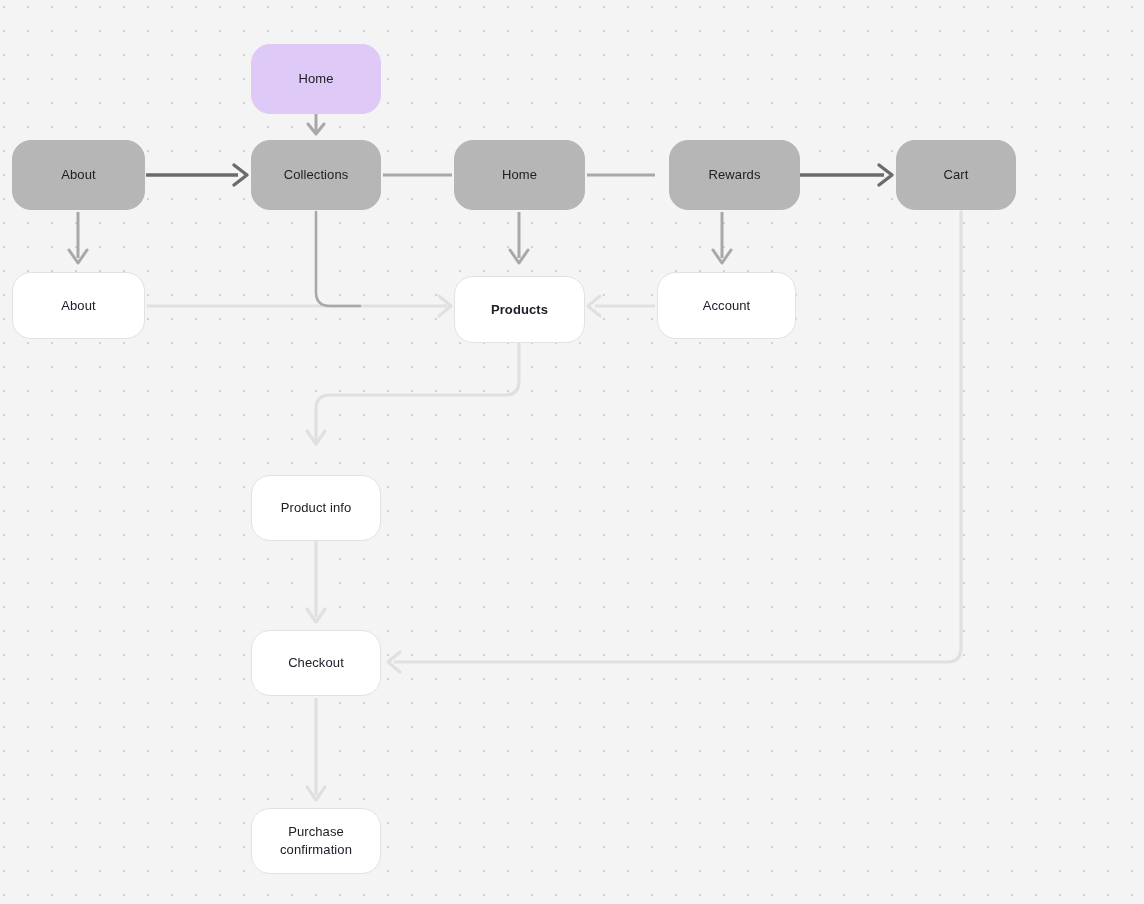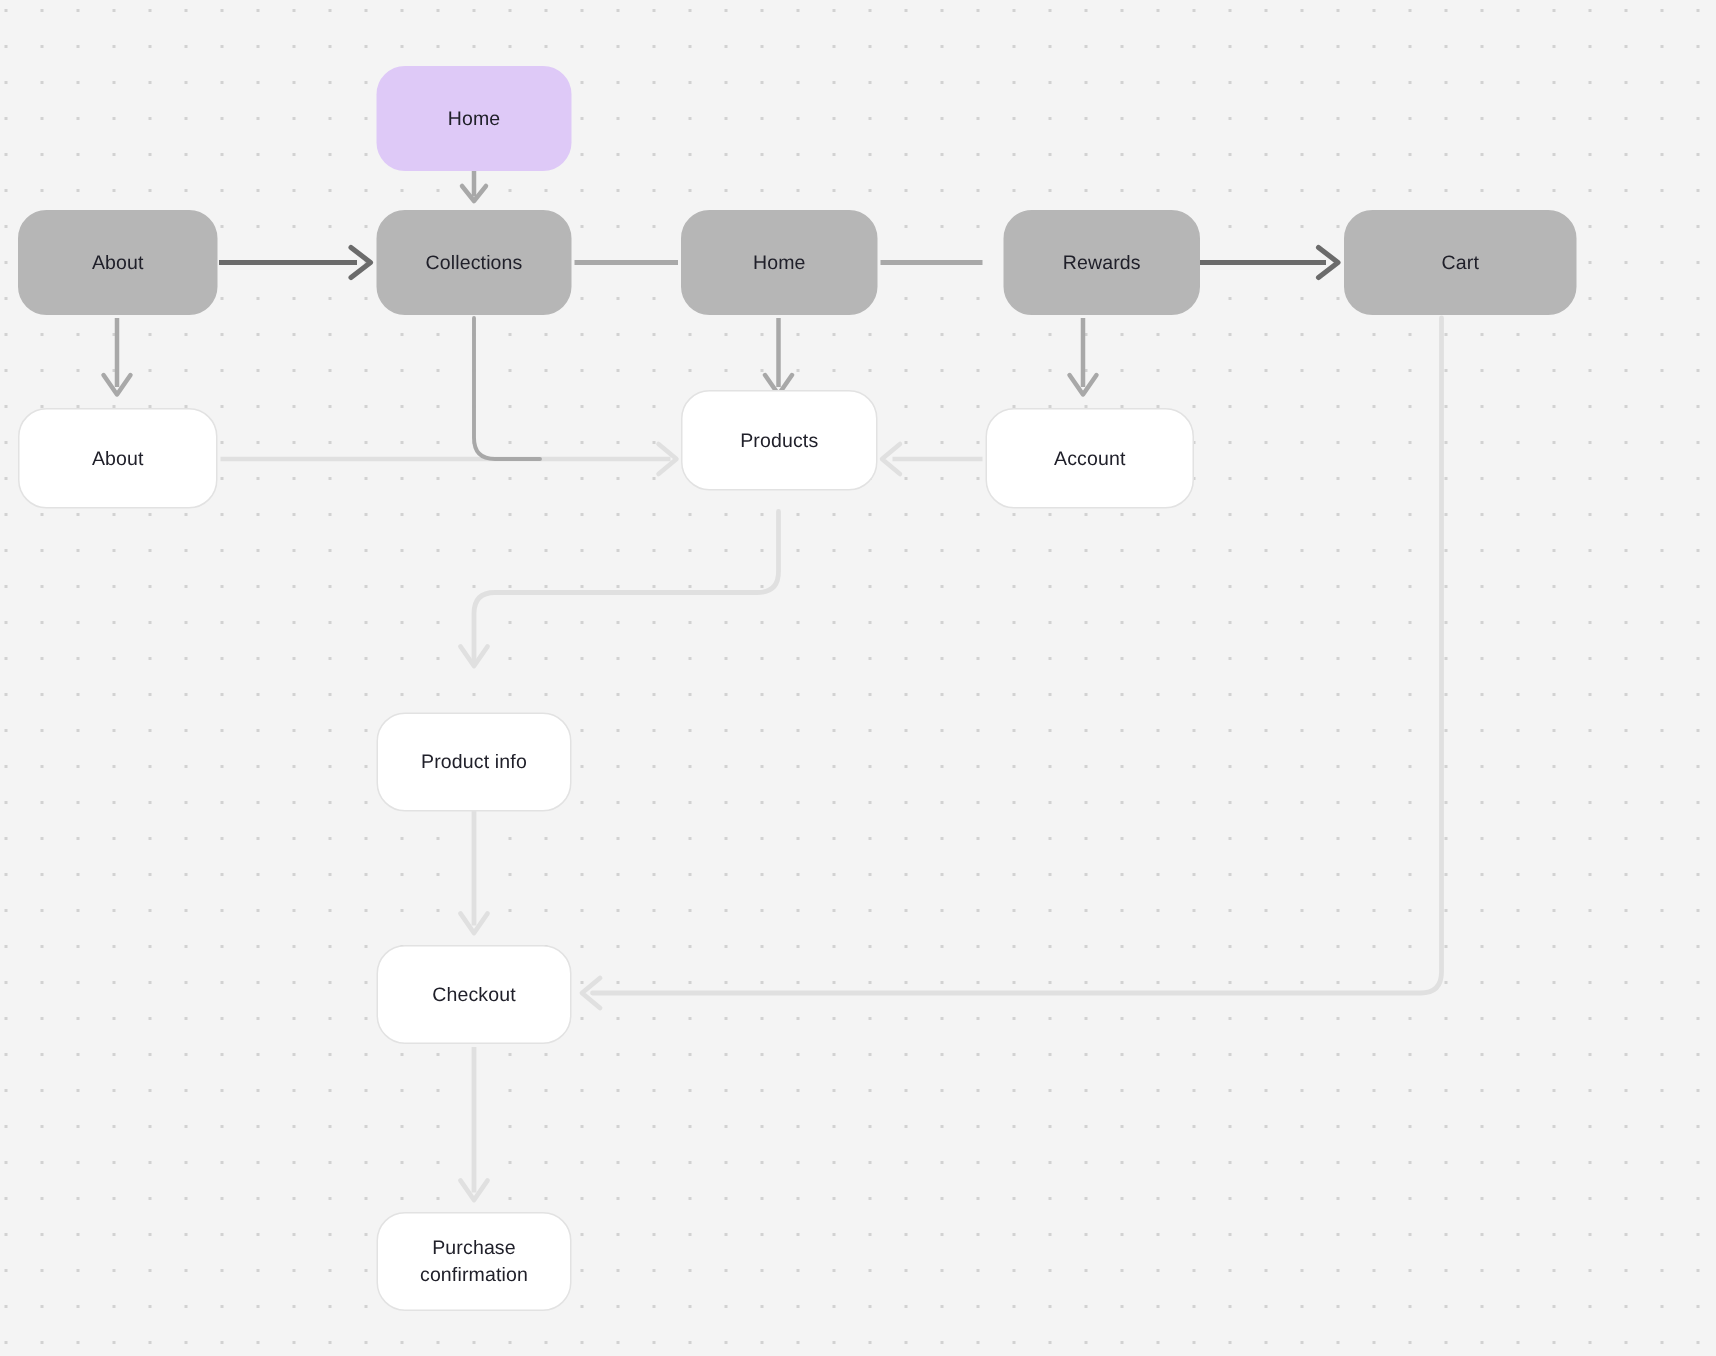--- a/index.html
+++ b/index.html
@@ -154,29 +154,29 @@
   </div>
 
   <div class="node node-gray" style="left:454px; top:140px; width:131px; height:70px;">
     <span class="node-label">Home</span>
   </div>
 
   <div class="node node-gray" style="left:657px; top:140px; width:131px; height:70px;margin-left:12px;">
     <span class="node-label">Rewards</span>
   </div>
 
-  <div class="node node-gray" style="left:896px; top:140px; width:155px; height:70px;">
+  <div class="node node-gray" style="left:896px; top:140px; width:120px; height:70px;">
     <span class="node-label">Cart</span>
   </div>
 
   <div class="node node-white" style="left:12px; top:272px; width:133px; height:67px;">
     <span class="node-label">About</span>
   </div>
 
-  <div class="node node-white" style="left:454px; top:260px; width:131px; height:67px;">
+  <div class="node node-white" style="left:454px; top:276px; width:131px; height:67px;font-weight:bold;">
     <span class="node-label">Products</span>
   </div>
 
   <div class="node node-white" style="left:657px; top:272px; width:139px; height:67px;">
     <span class="node-label">Account</span>
   </div>
 
   <div class="node node-white" style="left:251px; top:451px; width:130px; height:66px;margin-top:24px;">
     <span class="node-label">Product info</span>
   </div>

